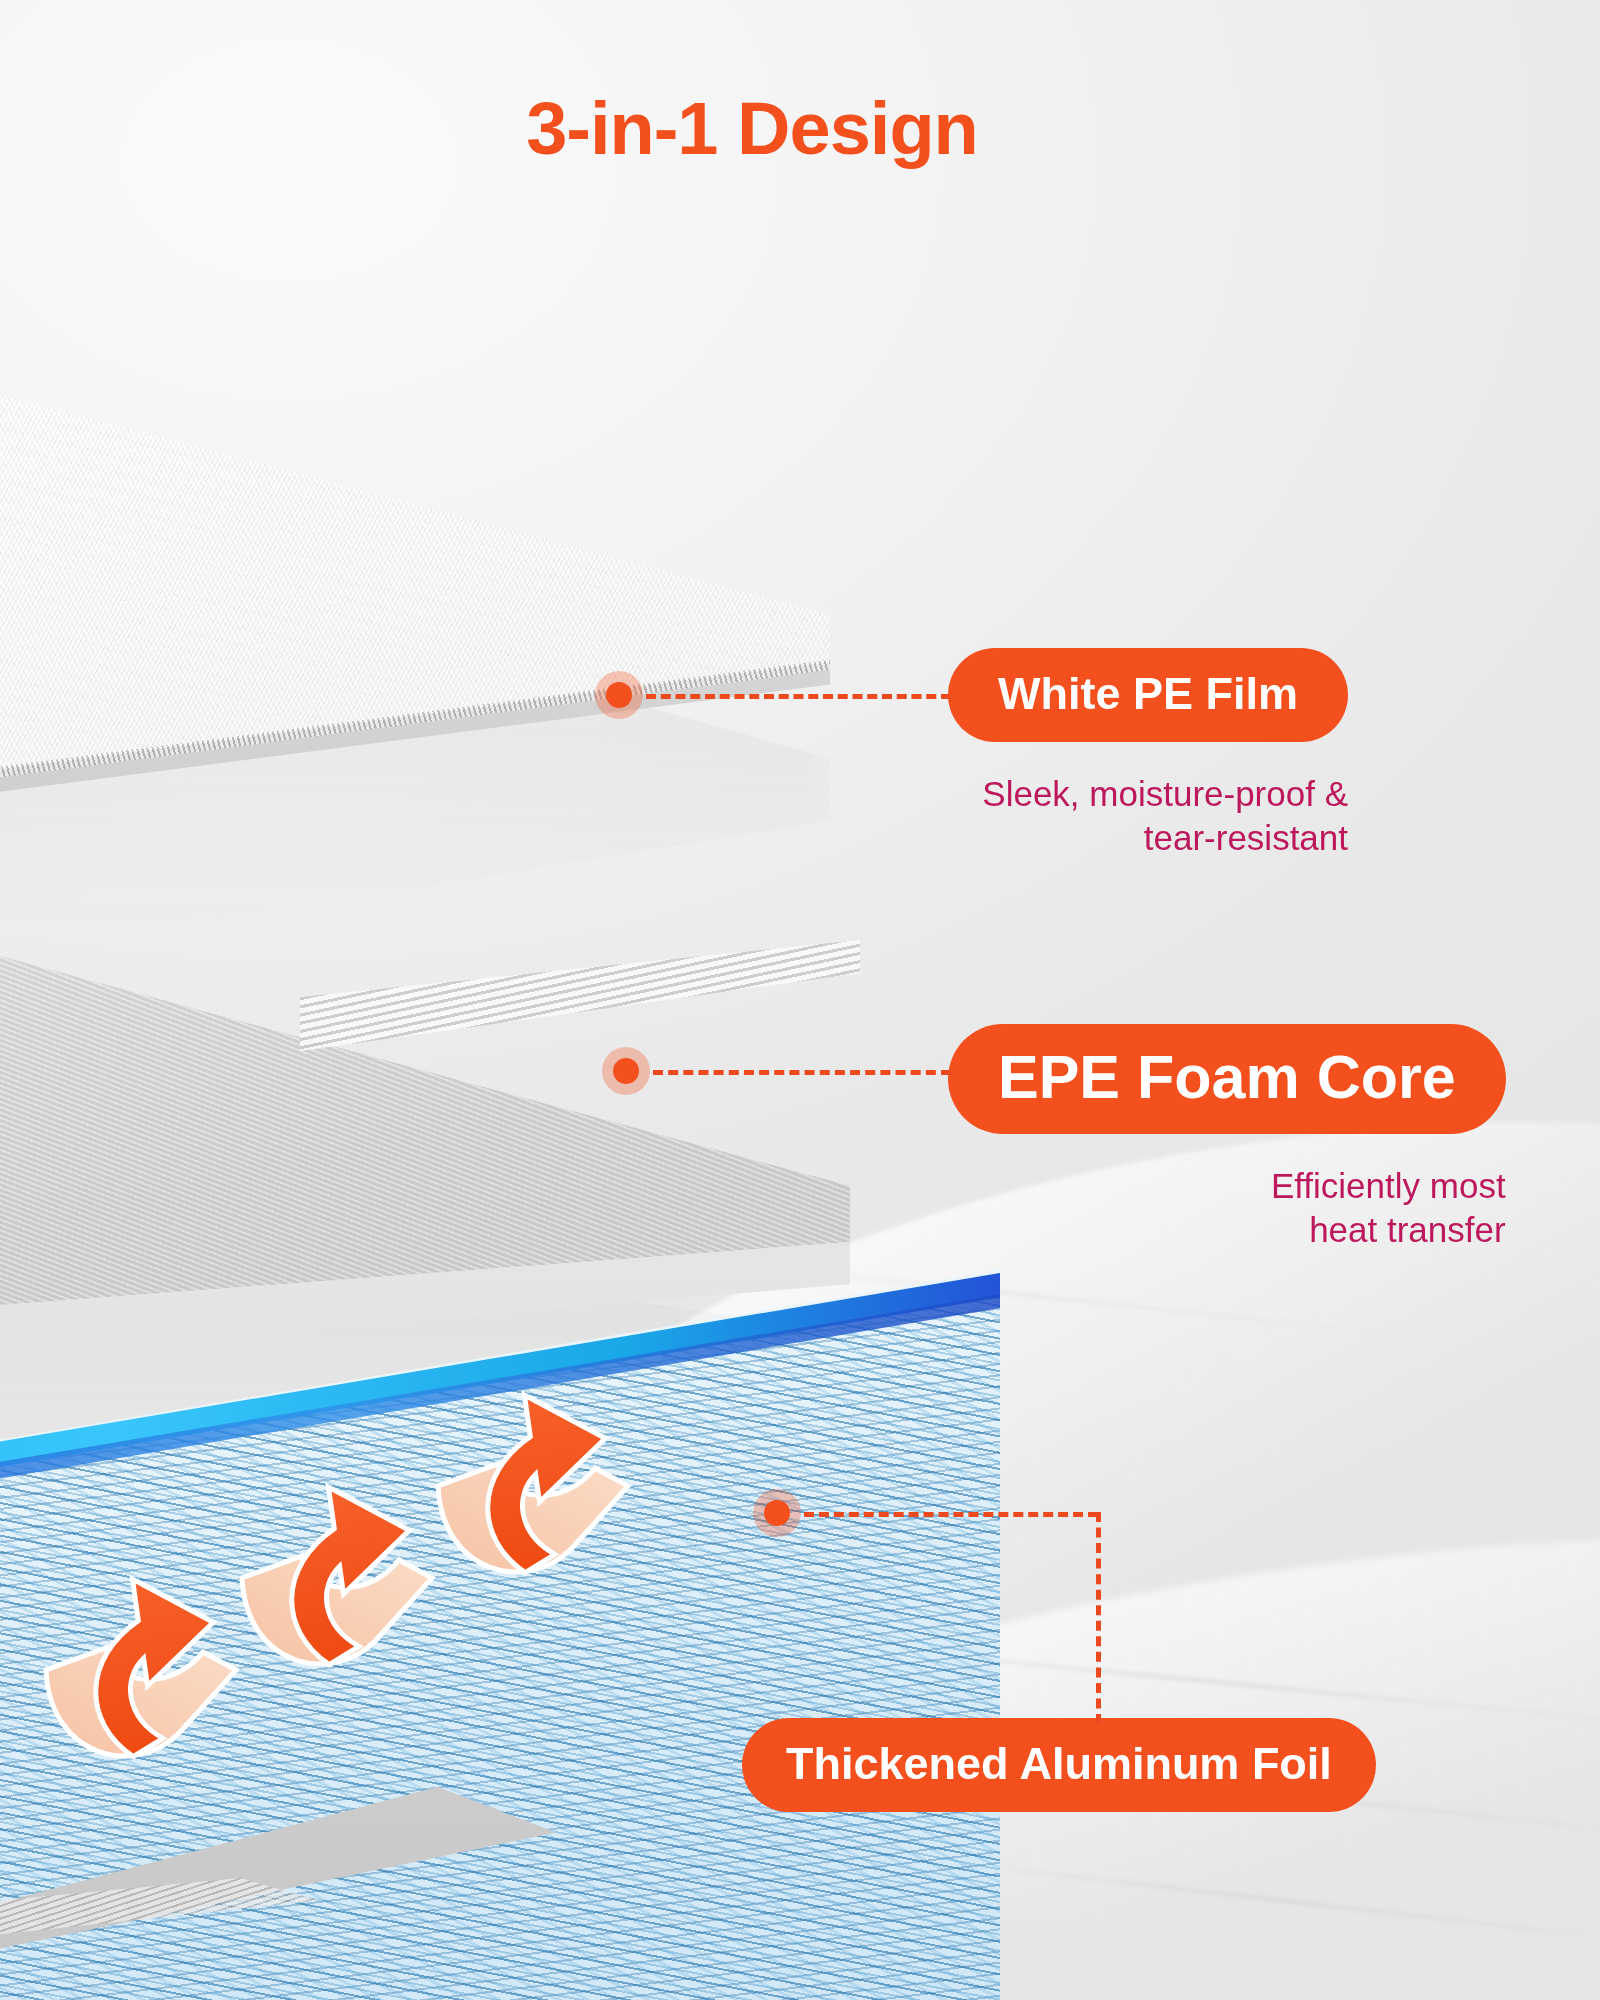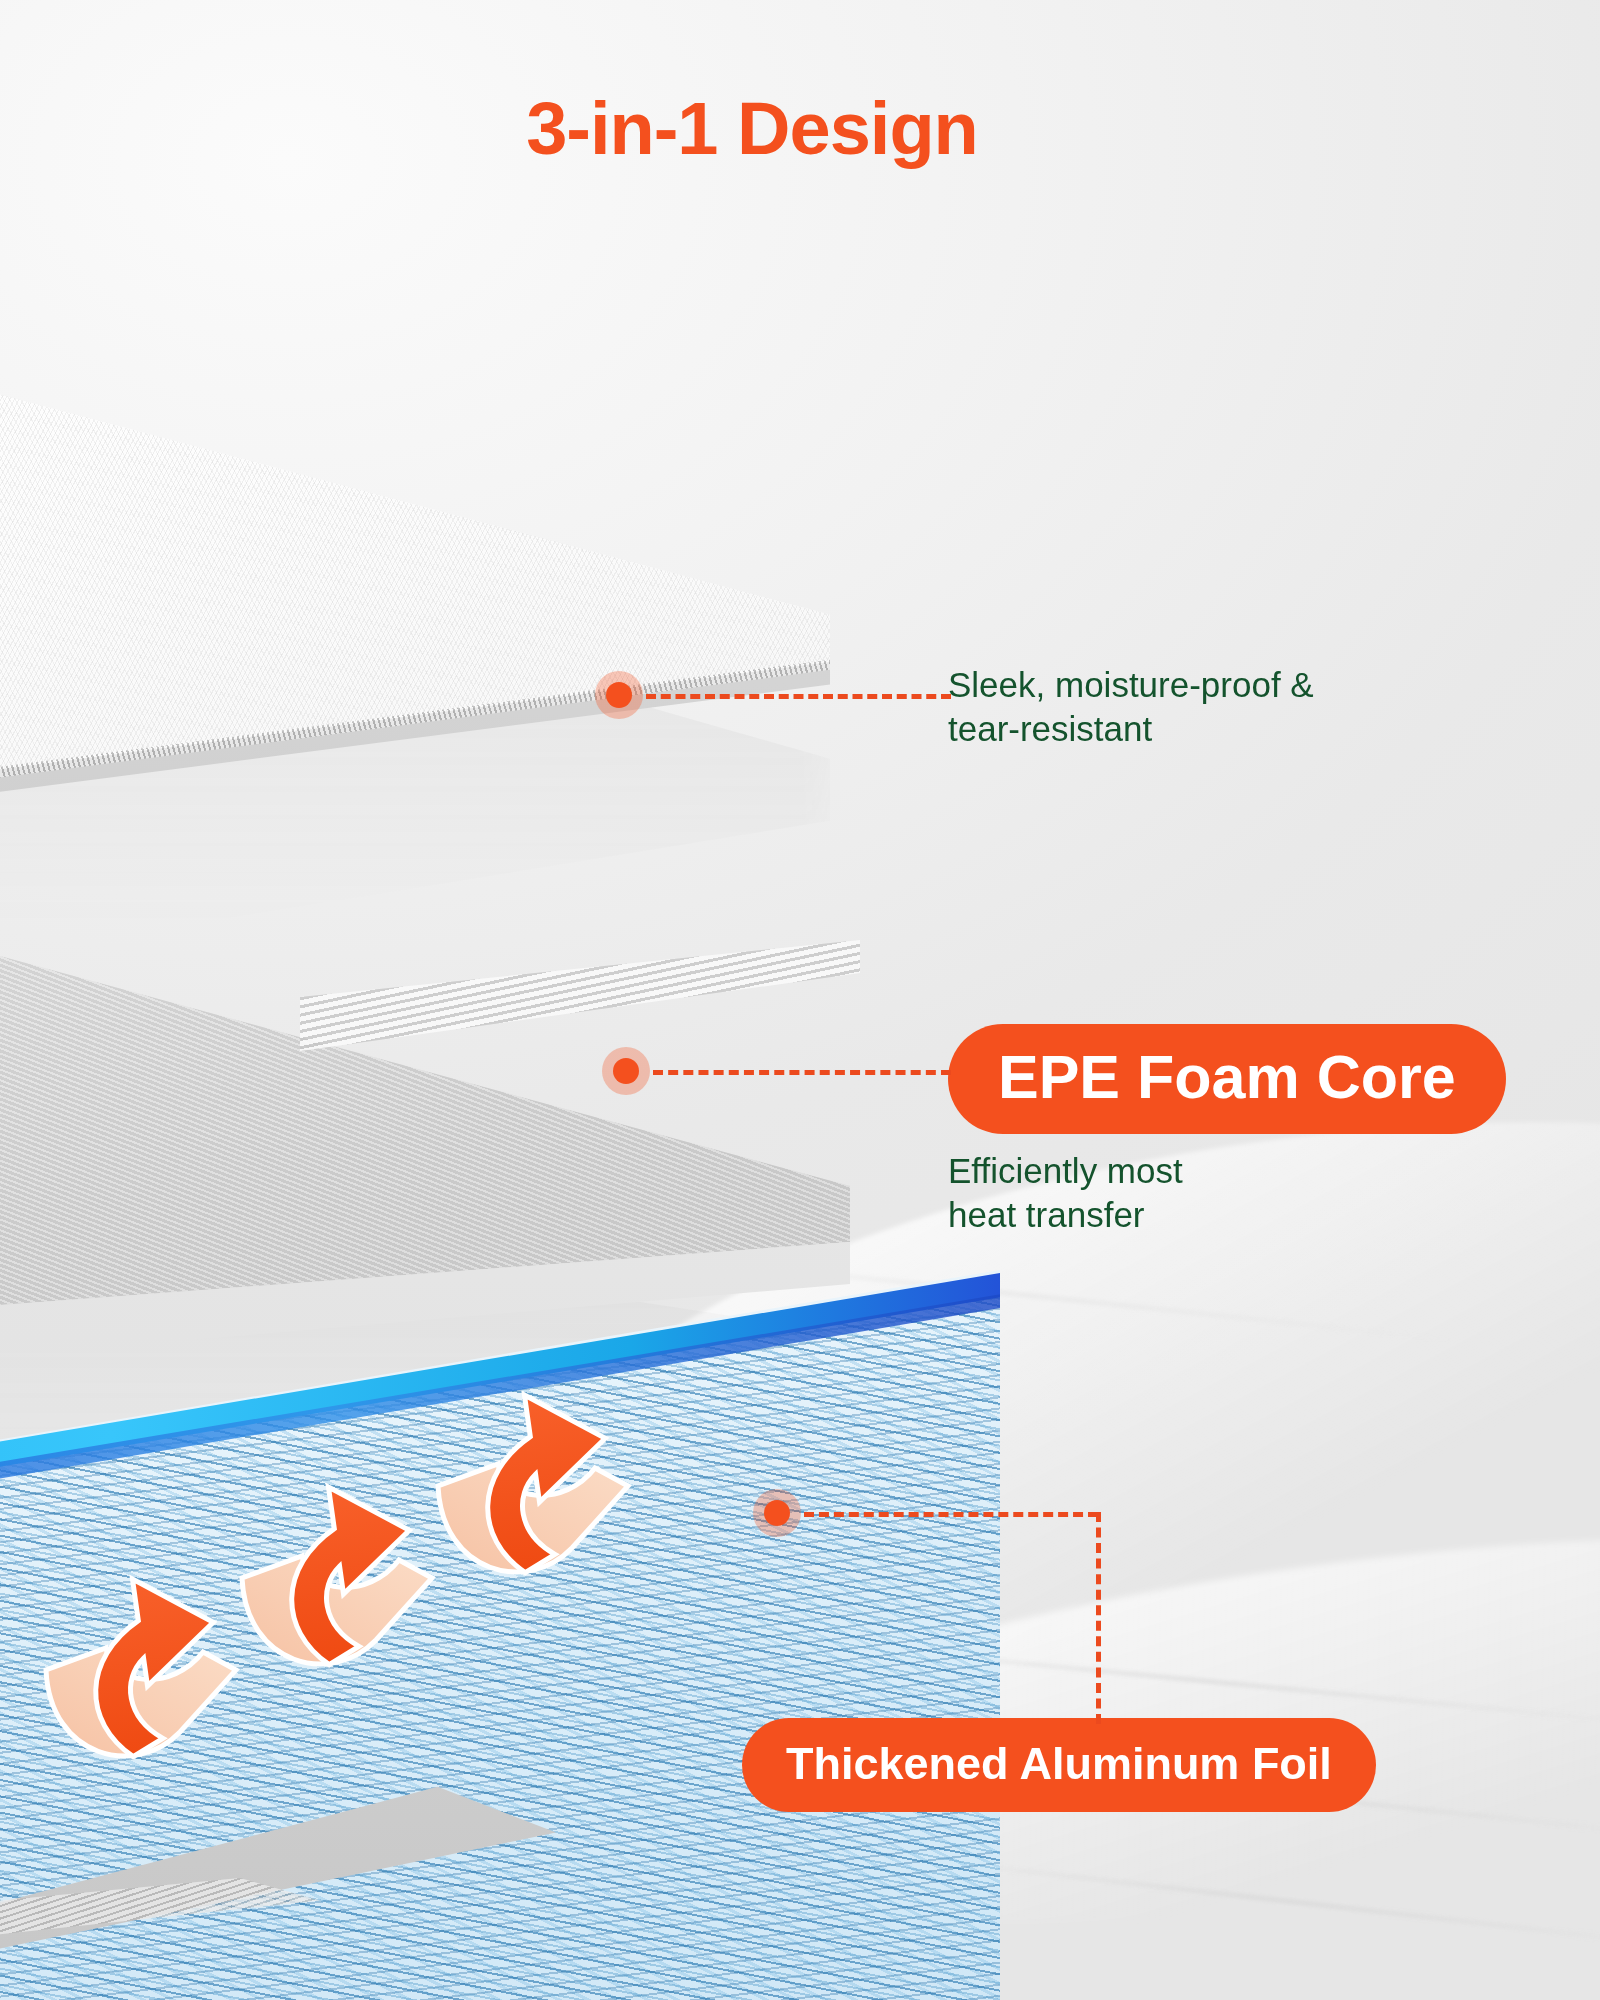--- a/index.html
+++ b/index.html
@@ -116,21 +116,21 @@
   
   .arrows{position:absolute;left:40px;top:1380px;width:720px;height:420px;z-index:18;}
 
   
   .callout{position:absolute;z-index:40;}
   .pill{display:inline-block;background:#f4501e;color:#fff;border-radius:60px;
         font-weight:bold;white-space:nowrap;text-align:center;line-height:1;}
   .pill-1{font-size:45px;padding:23px 50px 26px;}
   .pill-2{font-size:61px;padding:23px 50px 26px;}
   .pill-3{font-size:45px;padding:23px 44px 26px;}
-  .cap{margin-top:15px;font-size:35px;color:#14532d;line-height:1.25;text-align:left;white-space:pre-line;}
+  .cap{margin-top:30px;font-size:35px;color:#be185d;line-height:1.25;text-align:right;white-space:pre-line;}
 
   .c1{left:948px;top:648px;text-align:center;}
   .c2{left:948px;top:1024px;text-align:center;}
   .c3{left:742px;top:1718px;text-align:center;}
 
   
   .dot{position:absolute;width:26px;height:26px;border-radius:50%;background:#f4501e;
        box-shadow:0 0 0 11px rgba(244,80,30,.30);z-index:45;}
   .d1{left:606px;top:682px;}
   .d2{left:613px;top:1058px;}
@@ -219,20 +219,21 @@
 <div class="dash-h l1"></div>
 
 <div class="dot d2"></div>
 <div class="dash-h l2"></div>
 
 <div class="dot d3"></div>
 <div class="dash-h l3a"></div>
 <div class="dash-v l3b"></div>
 
 <div class="callout c1">
+  <div class="pill pill-1">White PE Film</div>
   <div class="cap">Sleek, moisture-proof &amp;
 tear-resistant</div>
 </div>
 
 <div class="callout c2">
   <div class="pill pill-2">EPE Foam Core</div>
   <div class="cap">Efficiently most
 heat transfer</div>
 </div>
 

